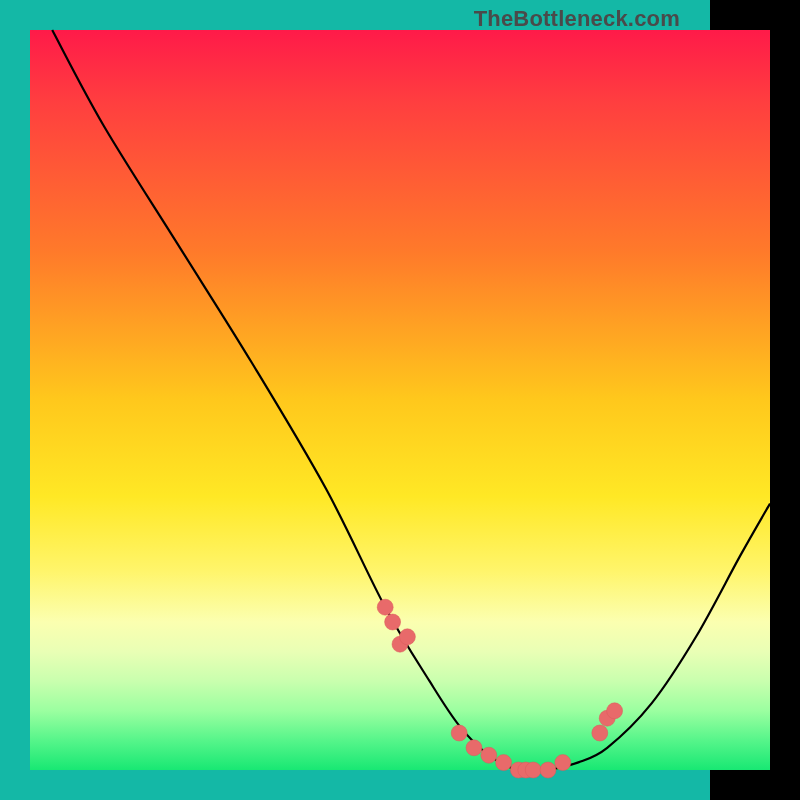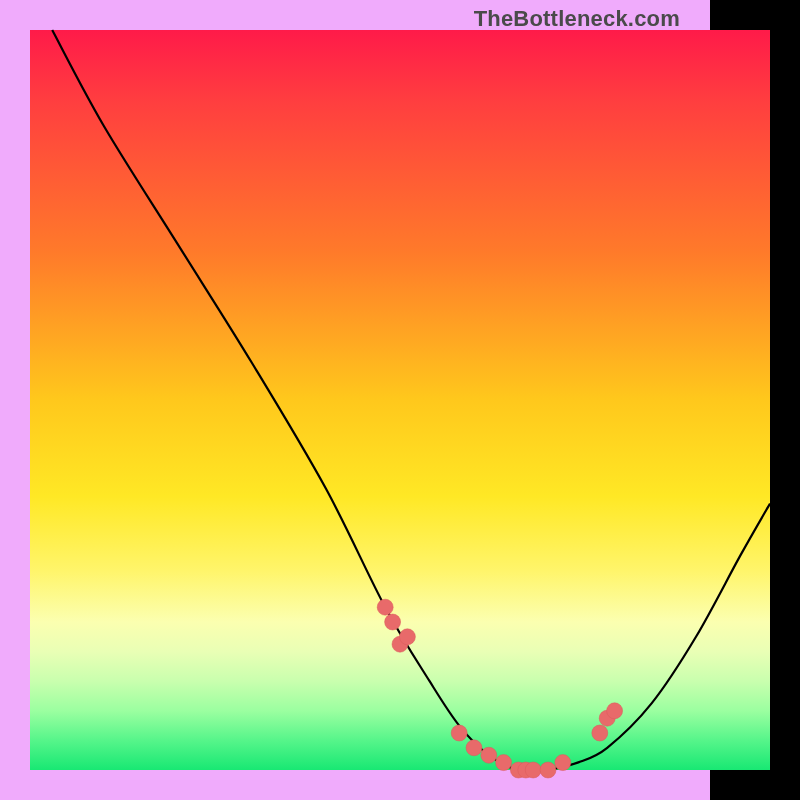--- a/index.html
+++ b/index.html
@@ -10,21 +10,21 @@
     background: #000;
     overflow: hidden;
     font-family: Arial, Helvetica, sans-serif;
   }
   .frame {
     position: absolute;
     left: 0;
     top: 0;
     width: 710px;
     height: 800px;
-    background: #f0abfc;
+    background: #14b8a6;
   }
   .plot {
     position: absolute;
     left: 30px;
     top: 30px;
     width: 740px;
     height: 740px;
     
     background: linear-gradient(
       to bottom,

